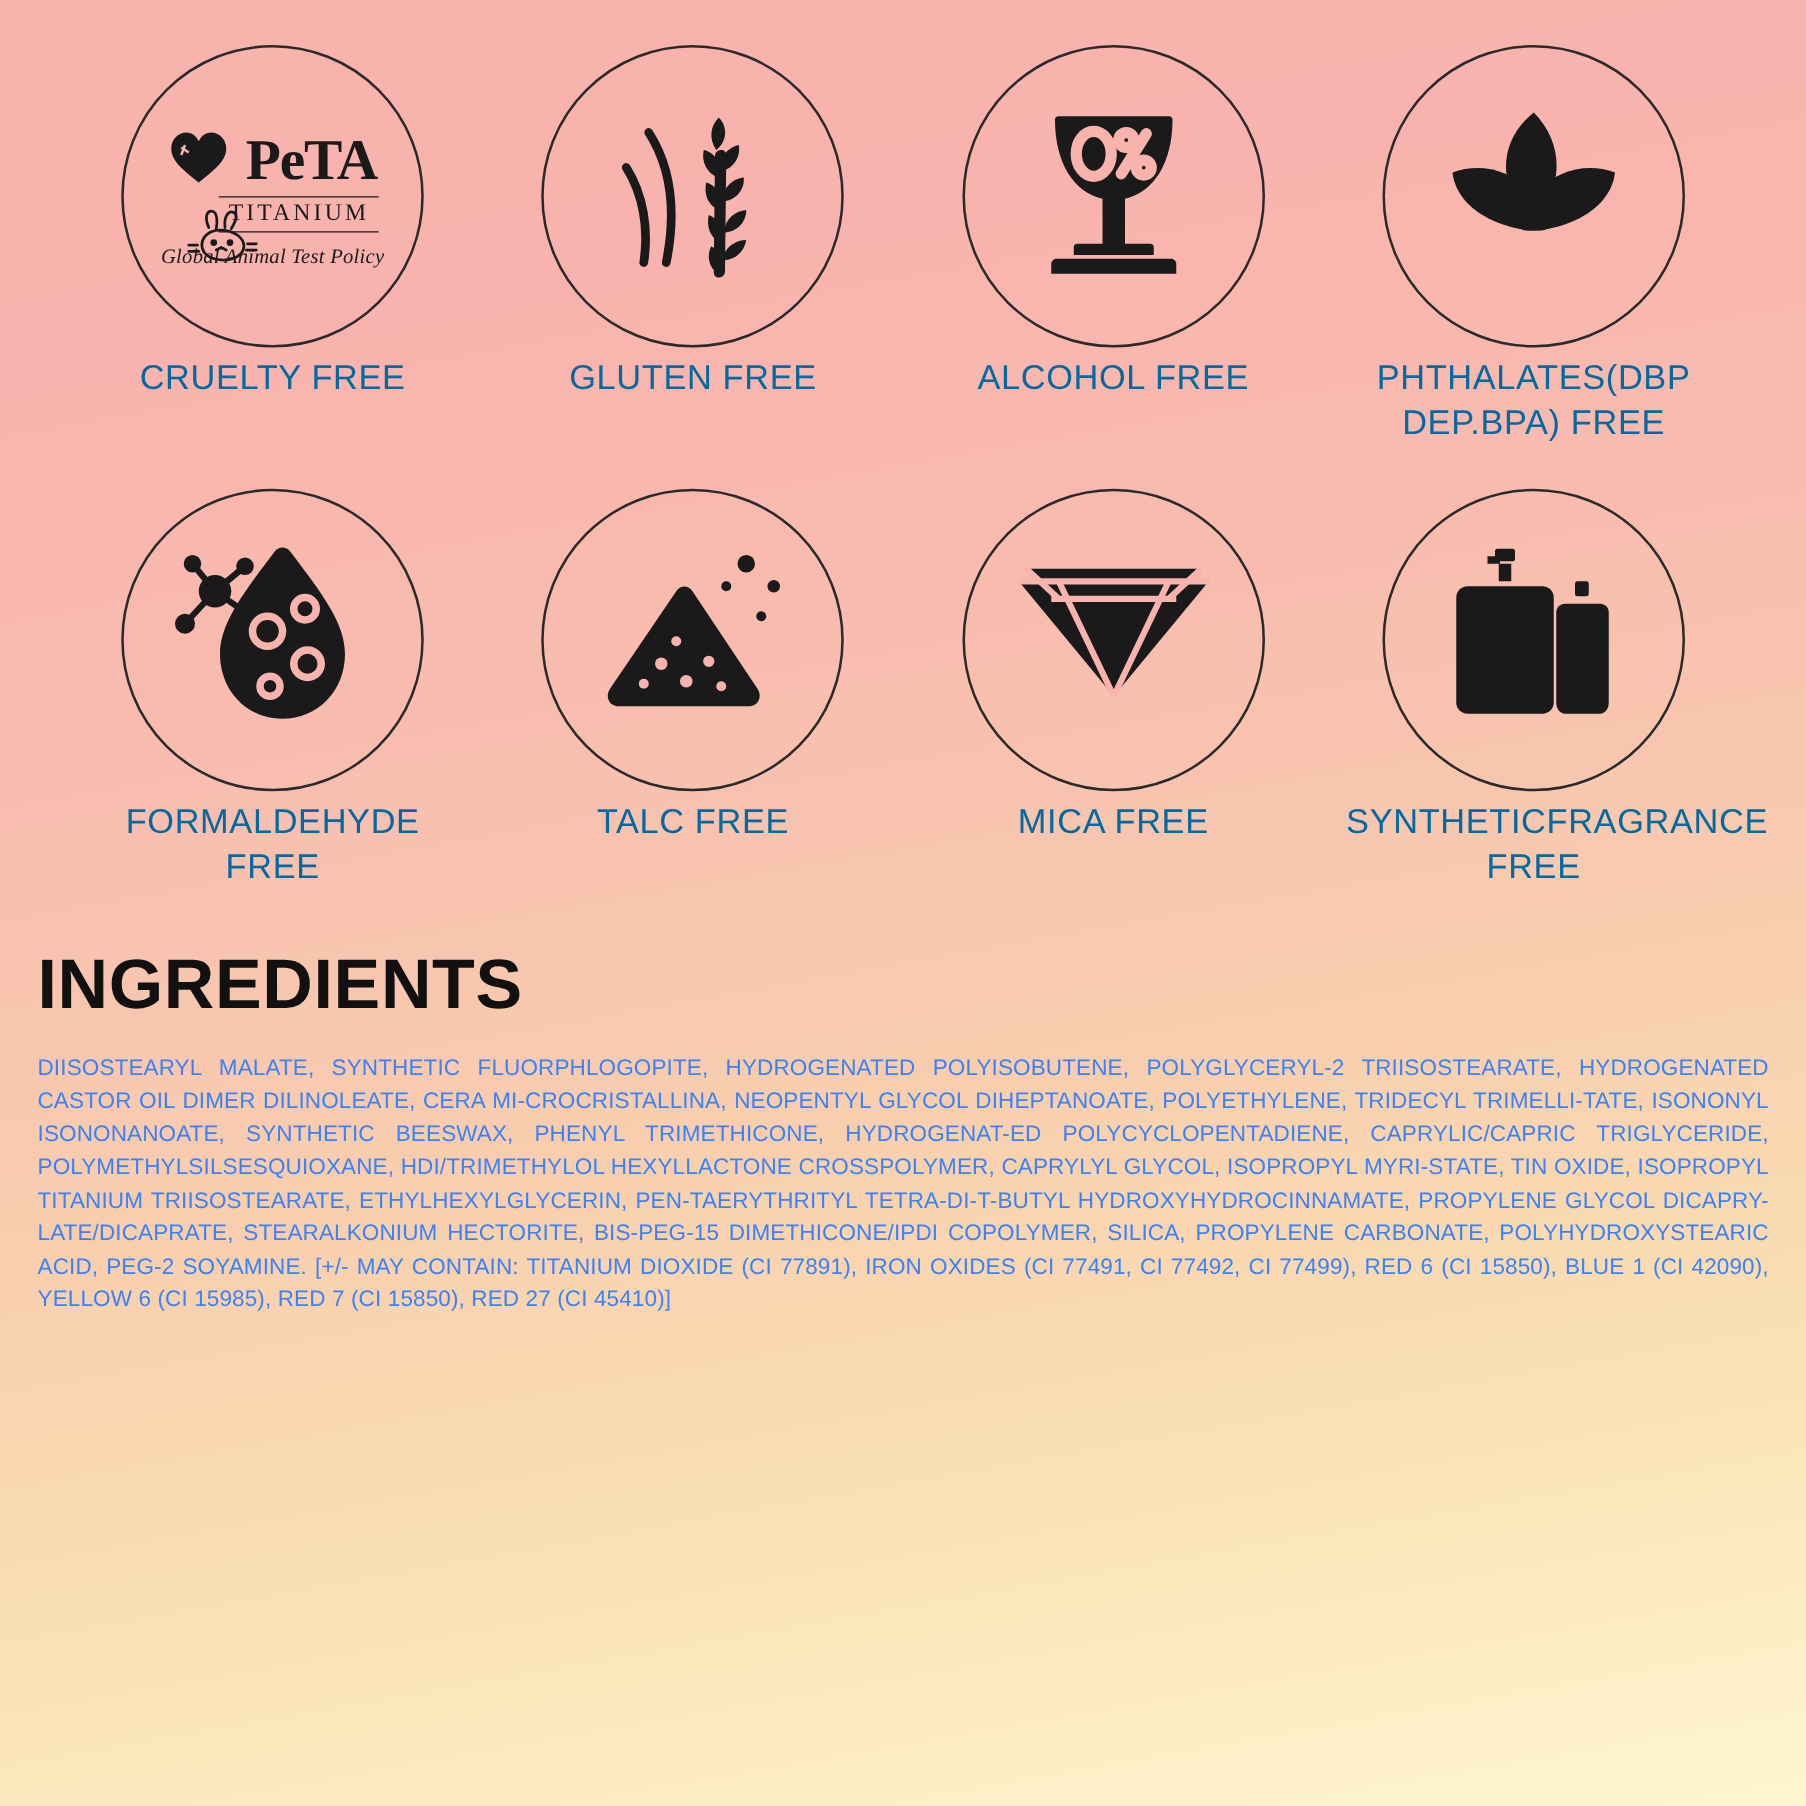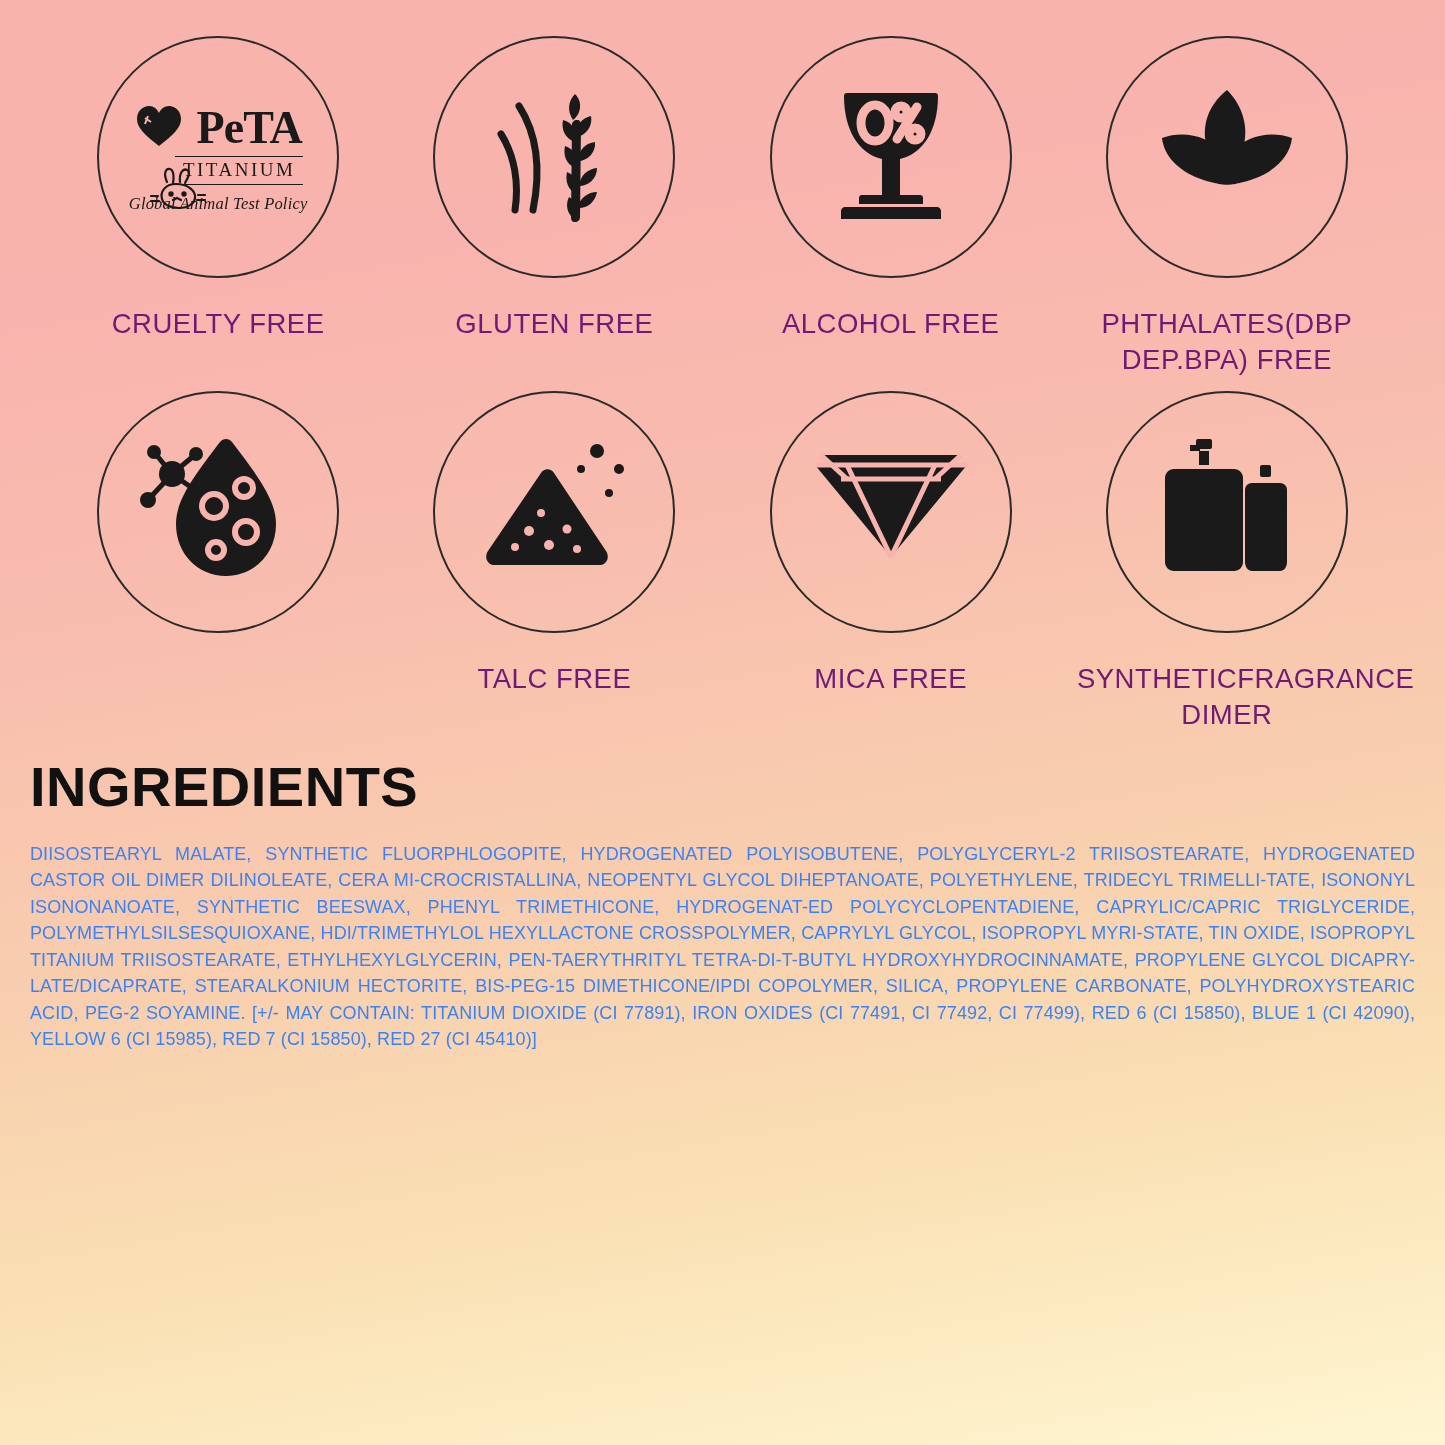--- a/index.html
+++ b/index.html
@@ -39,26 +39,26 @@
     height: 242px;
     border: 2.5px solid #2a2a2a;
     border-radius: 50%;
     display: flex;
     align-items: center;
     justify-content: center;
     box-sizing: border-box;
     position: relative;
   }
   .badge-label {
-    margin-top: 28px;
+    margin-top: 6px;
     font-size: 27.5px;
     letter-spacing: 0.5px;
     text-align: center;
     line-height: 1.32;
-    color: #701a75;
+    color: #0369a1;
     max-width: 300px;
   }
 
   
   .peta {
     display: flex;
     flex-direction: column;
     align-items: center;
     justify-content: center;
     transform: translateY(2px);
@@ -238,20 +238,21 @@
             <g fill="#1a1a1a" stroke="#1a1a1a" stroke-width="5">
               <circle cx="36" cy="46" r="13" stroke="none"></circle>
               <circle cx="12" cy="72" r="8" stroke="none"></circle>
               <circle cx="18" cy="24" r="7" stroke="none"></circle>
               <circle cx="60" cy="26" r="7" stroke="none"></circle>
               <path d="M36 46 L12 72 M36 46 L18 24 M36 46 L60 26 M36 46 L62 64"></path>
             </g>
           </svg>
         </span>
       </div>
+      <div class="badge-label">FORMALDEHYDE FREE</div>
     </div>
 
     <div class="badge">
       <div class="circle">
         <span>
           <svg width="170" height="150" viewBox="0 0 170 150">
             <g fill="#1a1a1a">
               <path d="M72 38 c3 -5 10 -5 13 0 l52 78 c4 6 1 14 -7 14 h-104 c-8 0 -11 -8 -7 -14 Z"></path>
               <circle cx="128" cy="16" r="7"></circle>
               <circle cx="150" cy="34" r="5"></circle>
@@ -300,21 +301,21 @@
               <rect x="44" y="4" width="16" height="10" rx="2"></rect>
               <rect x="38" y="10" width="10" height="6"></rect>
               <rect x="47" y="16" width="10" height="14"></rect>
               <path d="M22 34 h60 c5 0 9 4 9 9 v84 c0 5 -4 9 -9 9 h-60 c-5 0 -9 -4 -9 -9 v-84 c0 -5 4 -9 9 -9 Z"></path>
               <rect x="108" y="30" width="11" height="12" rx="2"></rect>
               <path d="M100 48 h28 c4 0 7 3 7 7 v72 c0 5 -3 9 -7 9 h-28 c-4 0 -7 -4 -7 -9 v-72 c0 -4 3 -7 7 -7 Z"></path>
             </g>
           </svg>
         </span>
       </div>
-      <div class="badge-label">SYNTHETICFRAGRANCE DIMER</div>
+      <div class="badge-label">SYNTHETICFRAGRANCE FREE</div>
     </div>
 
   </div>
 
   <div class="ingredients">
     <div class="ing-title">INGREDIENTS</div>
     <div class="ing-body">DIISOSTEARYL MALATE, SYNTHETIC FLUORPHLOGOPITE, HYDROGENATED POLYISOBUTENE, POLYGLYCERYL-2 TRIISOSTEARATE, HYDROGENATED CASTOR OIL DIMER DILINOLEATE, CERA MI-CROCRISTALLINA, NEOPENTYL GLYCOL DIHEPTANOATE, POLYETHYLENE, TRIDECYL TRIMELLI-TATE, ISONONYL ISONONANOATE, SYNTHETIC BEESWAX, PHENYL TRIMETHICONE, HYDROGENAT-ED POLYCYCLOPENTADIENE, CAPRYLIC/CAPRIC TRIGLYCERIDE, POLYMETHYLSILSESQUIOXANE, HDI/TRIMETHYLOL HEXYLLACTONE CROSSPOLYMER, CAPRYLYL GLYCOL, ISOPROPYL MYRI-STATE, TIN OXIDE, ISOPROPYL TITANIUM TRIISOSTEARATE, ETHYLHEXYLGLYCERIN, PEN-TAERYTHRITYL TETRA-DI-T-BUTYL HYDROXYHYDROCINNAMATE, PROPYLENE GLYCOL DICAPRY-LATE/DICAPRATE, STEARALKONIUM HECTORITE, BIS-PEG-15 DIMETHICONE/IPDI COPOLYMER, SILICA, PROPYLENE CARBONATE, POLYHYDROXYSTEARIC ACID, PEG-2 SOYAMINE. [+/- MAY CONTAIN: TITANIUM DIOXIDE (CI 77891), IRON OXIDES (CI 77491, CI 77492, CI 77499), RED 6 (CI 15850), BLUE 1 (CI 42090), YELLOW 6 (CI 15985), RED 7 (CI 15850), RED 27 (CI 45410)]</div>
   </div>
 
 </div>

